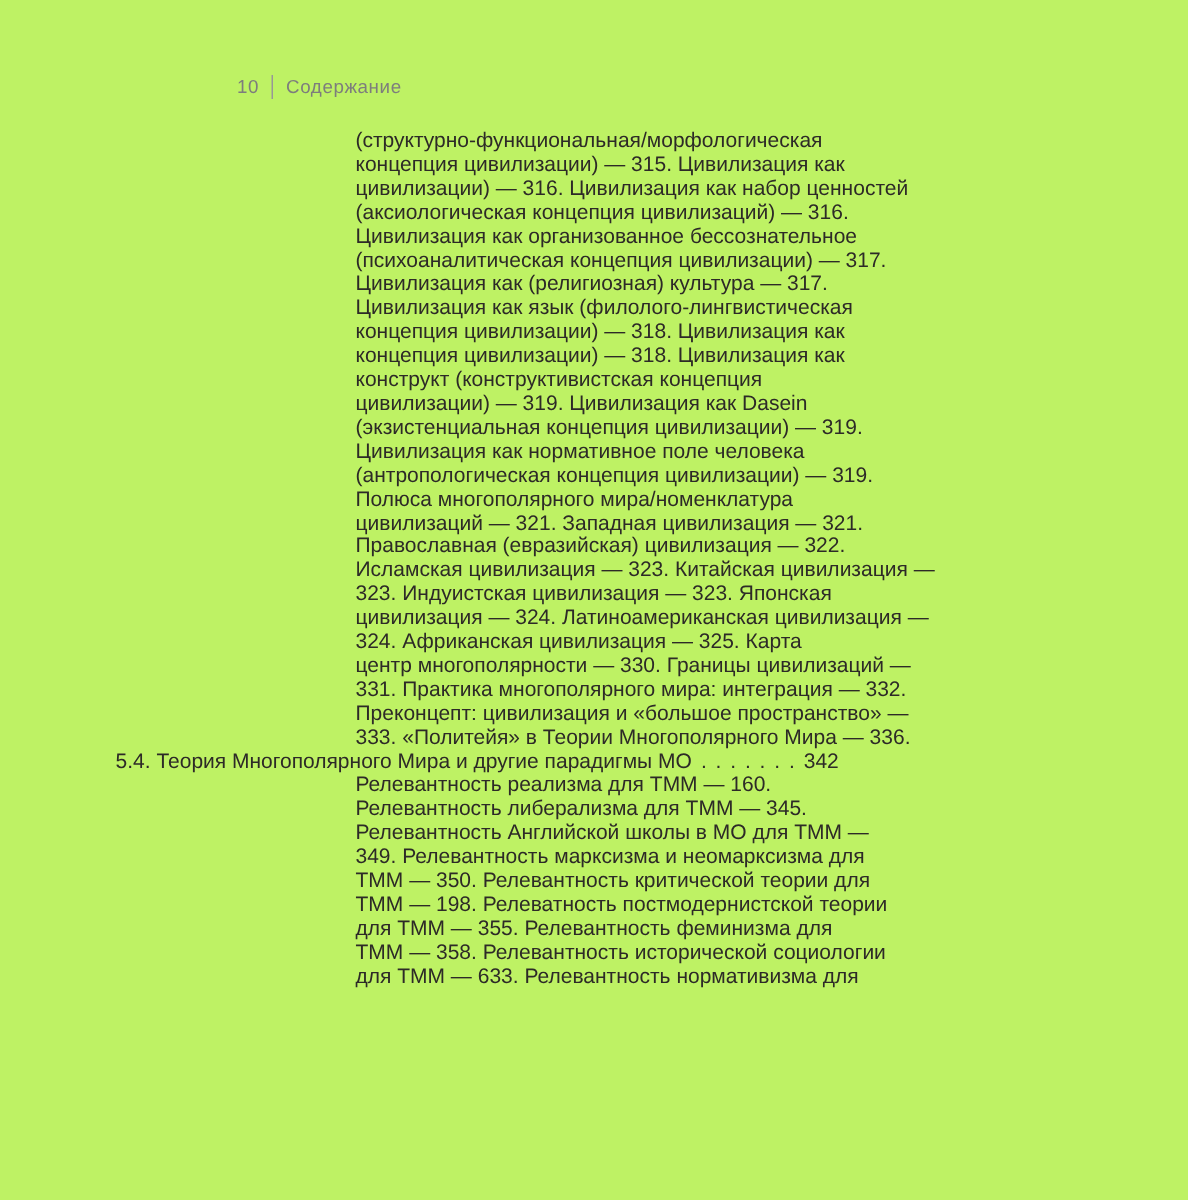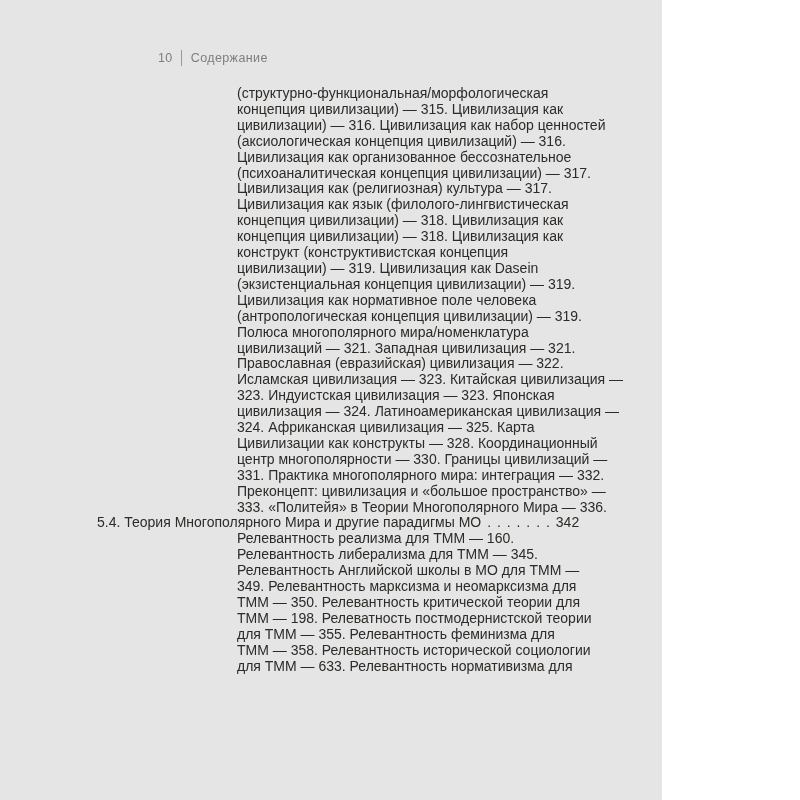--- a/index.html
+++ b/index.html
@@ -2,23 +2,23 @@
 <html><head>
 <meta charset="utf-8">
 <style>
   html, body {
     margin: 0;
     padding: 0;
     background: #ffffff;
   }
   .page {
     position: relative;
-    width: 662px;
+    width: 792px;
     height: 800px;
-    background: #e5e5e5;
+    background: #bef264;
     overflow: hidden;
     font-family: "Liberation Serif", serif;
   }
   .header {
     position: absolute;
     left: 158px;
     top: 50px;
     display: flex;
     align-items: center;
     font-family: "Liberation Sans", sans-serif;
@@ -44,21 +44,21 @@
     font-family: Liberation Sans, sans-serif;
     font-size: 14px;
     line-height: 15.9px;
     color: #2d2a27;
   }
   .toc .line {
     margin-left: 237px;
     white-space: pre;
   }
   .toc .entry-line {
-    margin-left: 97px;
+    margin-left: 77px;
     white-space: pre;
   }
   .entry-line .leader {
     margin: 0 5px 0 6px;
     letter-spacing: 1px;
   }
 </style>
 </head>
 <body>
 
@@ -88,21 +88,20 @@
         <div class="line">(экзистенциальная концепция цивилизации) — 319.</div>
         <div class="line">Цивилизация как нормативное поле человека</div>
         <div class="line">(антропологическая концепция цивилизации) — 319.</div>
         <div class="line">Полюса многополярного мира/номенклатура</div>
         <div class="line">цивилизаций — 321. Западная цивилизация — 321.</div>
         <div class="line">Православная (евразийская) цивилизация — 322.</div>
         <div class="line">Исламская цивилизация — 323. Китайская цивилизация —</div>
         <div class="line">323. Индуистская цивилизация — 323. Японская</div>
         <div class="line">цивилизация — 324. Латиноамериканская цивилизация —</div>
         <div class="line">324. Африканская цивилизация — 325. Карта</div>
-        <div class="line">Цивилизации как конструкты — 328. Координационный</div>
         <div class="line">центр многополярности — 330. Границы цивилизаций —</div>
         <div class="line">331. Практика многополярного мира: интеграция — 332.</div>
         <div class="line">Преконцепт: цивилизация и «большое пространство» —</div>
         <div class="line">333. «Политейя» в Теории Многополярного Мира — 336.</div>
       </div>
 
     <div class="entry-line"><span>5.4.</span><span> </span><span>Теория Многополярного Мира и другие парадигмы МО</span><span class="leader">. . . . . . .</span><span>342</span></div>
 
     <div class="block">
         <div class="line">Релевантность реализма для ТММ — 160.</div>

